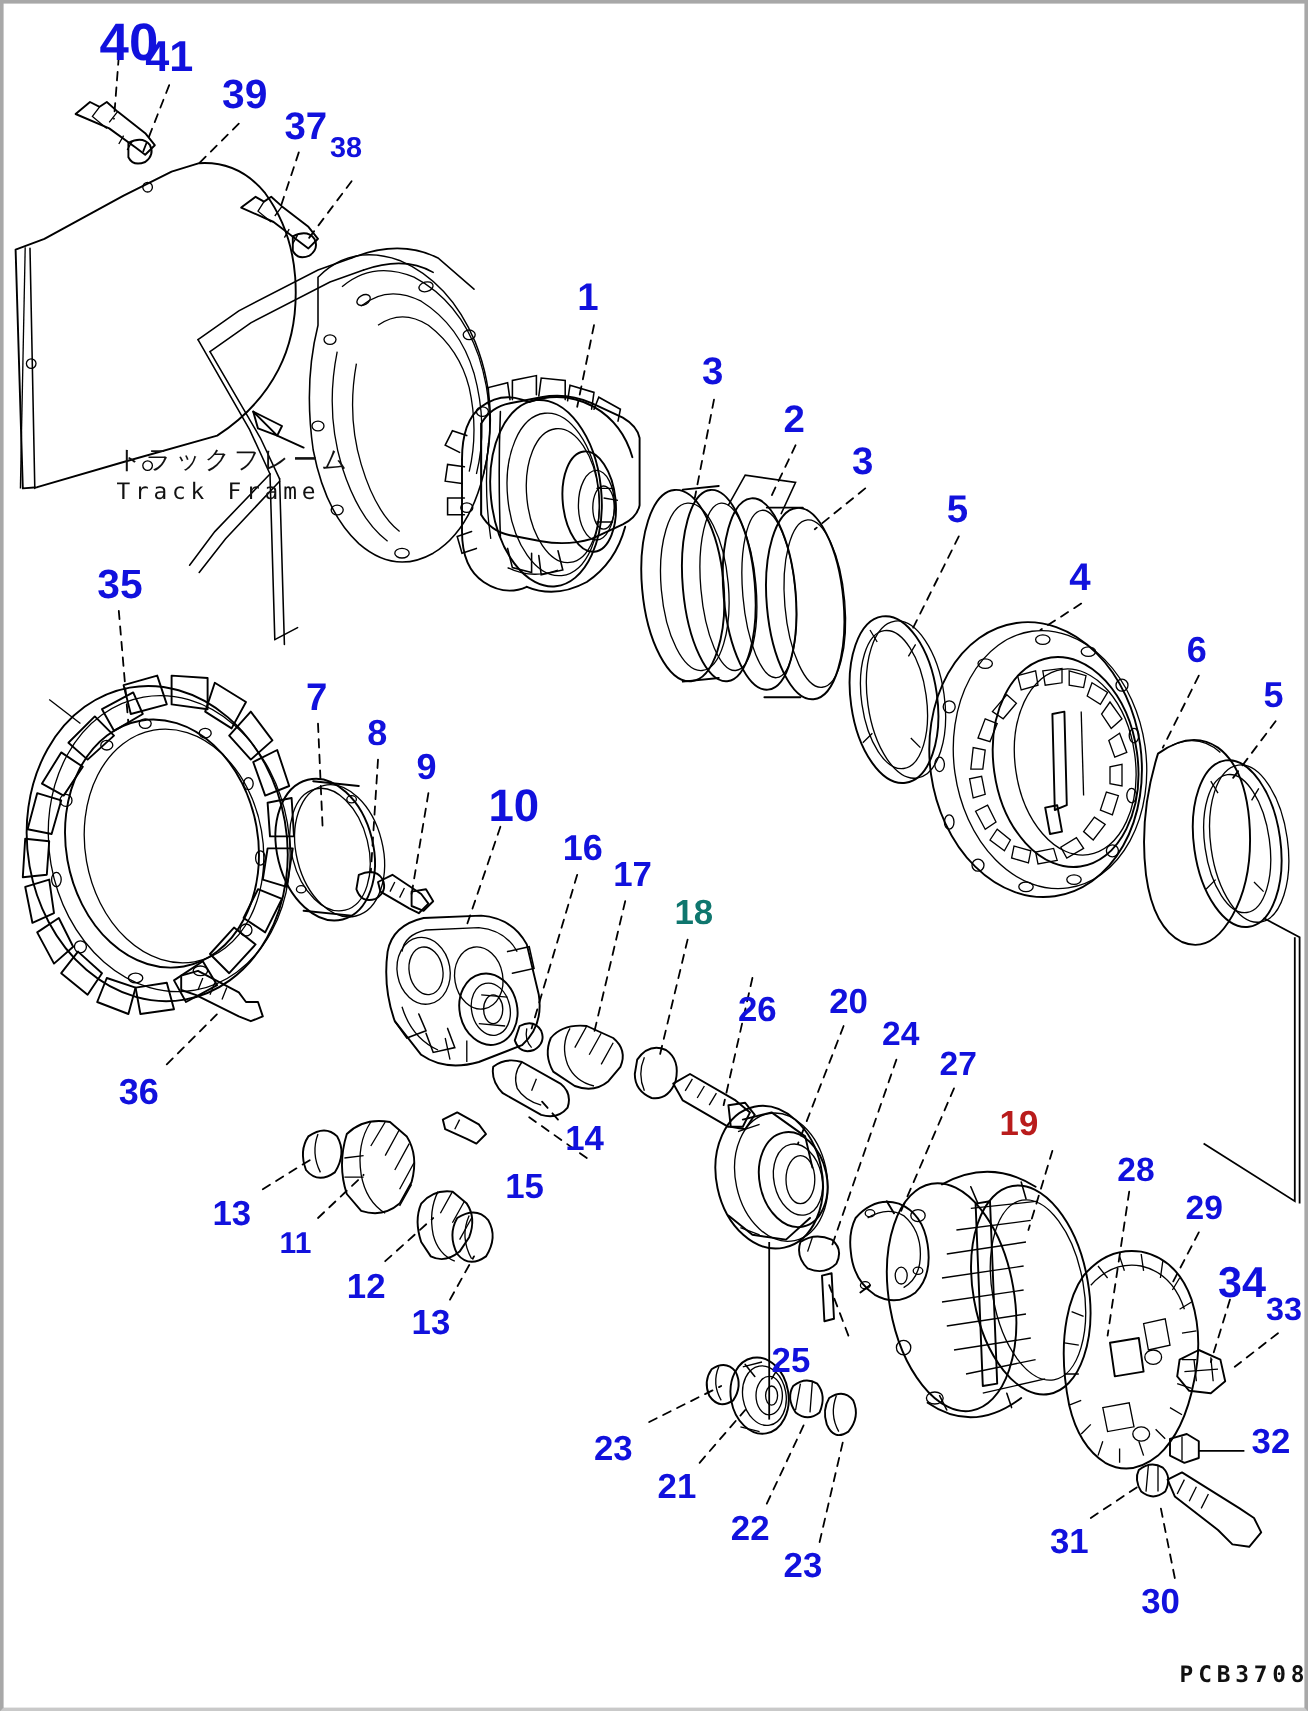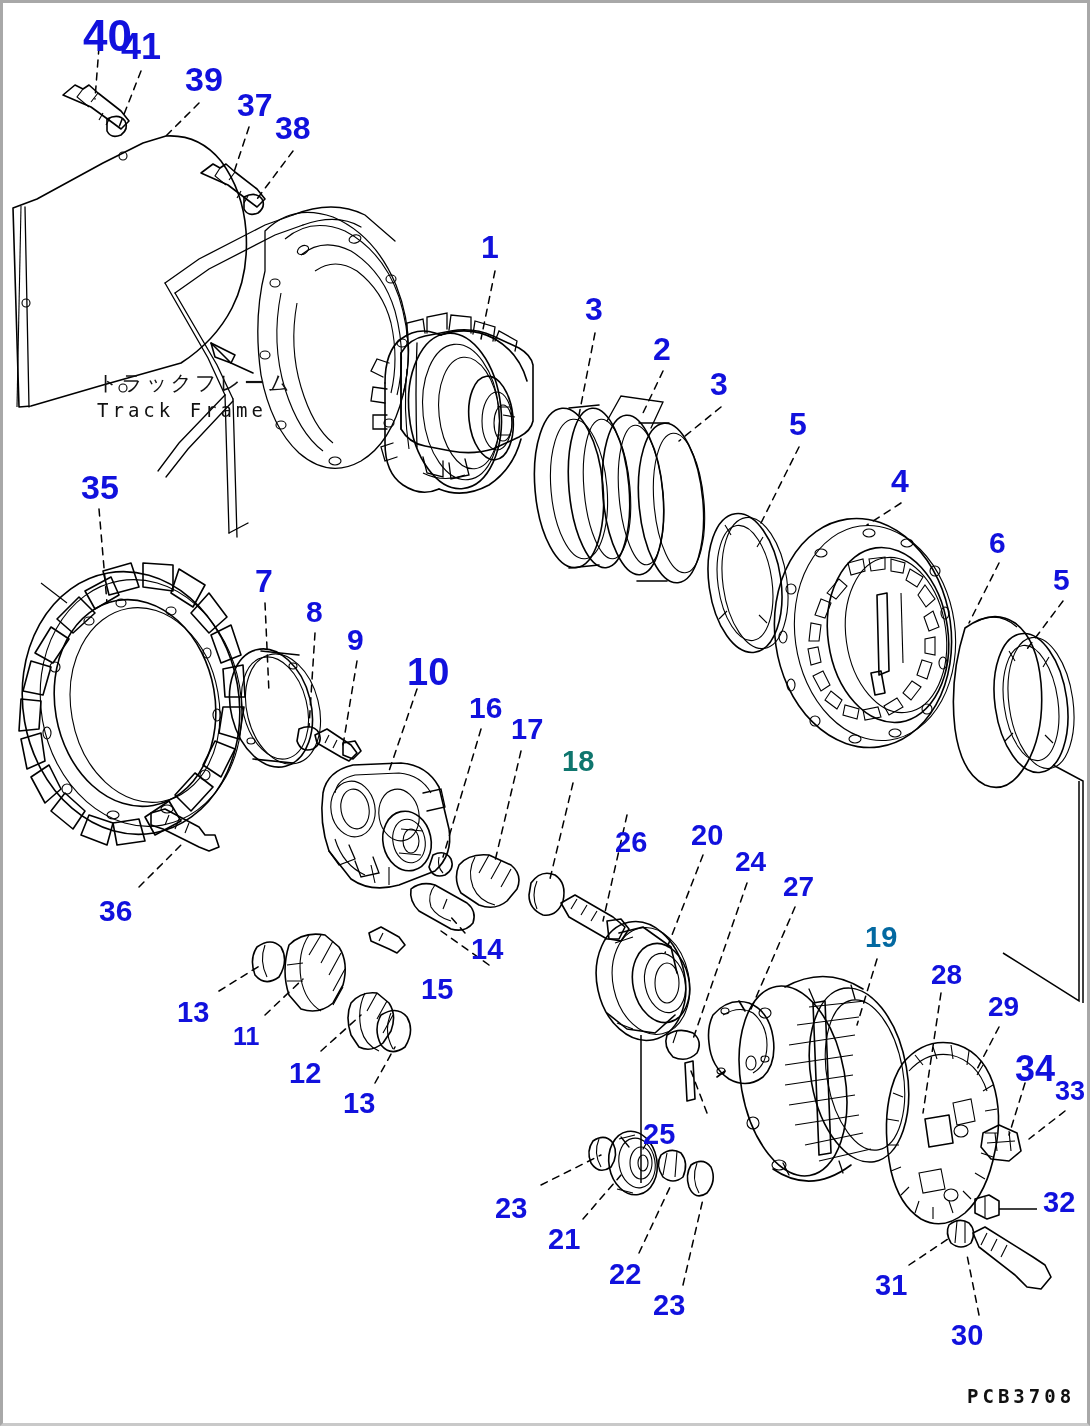--- a/index.html
+++ b/index.html
@@ -26,20 +26,21 @@
     white-space:nowrap;
     user-select:none;
   }
   .partno{
     position:absolute;
     color:#111111;
     font-family:"DejaVu Sans Mono",monospace;
     font-size:19px;
     letter-spacing:4px;
     font-weight:bold;
+    margin-left:16px;
   }
   .jptext{
     position:absolute;
     color:#111;
     font-family:"DejaVu Sans",sans-serif;
     white-space:nowrap;
   }
 </style>
 </head>
 <body>
@@ -564,42 +565,42 @@
   <div class="jptext" style="left:94px;top:366px;font-size:21px;letter-spacing:3px;">トラックフレーム</div>
   <div class="jptext" style="left:94px;top:396px;font-size:19px;letter-spacing:4px;font-family:'DejaVu Sans Mono',monospace;">Track Frame</div>
 
   <div class="partno" style="left:964px;top:1382px;">PCB3708</div>
 
   <div id="callout-layer">
       <div class="callout" style="left: 80px; top: 11px; font-size: 44px; color: rgb(17, 17, 221);">40</div>
       <div class="callout" style="left: 118px; top: 26px; font-size: 36px; color: rgb(17, 17, 221);">41</div>
       <div class="callout" style="left: 182px; top: 59px; font-size: 34px; color: rgb(17, 17, 221);">39</div>
       <div class="callout" style="left: 234px; top: 86px; font-size: 32px; color: rgb(17, 17, 221);">37</div>
-      <div class="callout" style="left: 272px; top: 109px; font-size: 32px; color: rgb(17, 17, 221);">38</div>
+      <div class="callout" style="left: 272px; top: 109px; font-size: 24px; color: rgb(17, 17, 221);">38</div>
       <div class="callout" style="left: 478px; top: 228px; font-size: 32px; color: rgb(17, 17, 221);">1</div>
       <div class="callout" style="left: 582px; top: 290px; font-size: 32px; color: rgb(17, 17, 221);">3</div>
       <div class="callout" style="left: 650px; top: 330px; font-size: 32px; color: rgb(17, 17, 221);">2</div>
       <div class="callout" style="left: 707px; top: 365px; font-size: 32px; color: rgb(17, 17, 221);">3</div>
       <div class="callout" style="left: 786px; top: 405px; font-size: 32px; color: rgb(17, 17, 221);">5</div>
       <div class="callout" style="left: 888px; top: 462px; font-size: 32px; color: rgb(17, 17, 221);">4</div>
       <div class="callout" style="left: 986px; top: 525px; font-size: 30px; color: rgb(17, 17, 221);">6</div>
       <div class="callout" style="left: 1050px; top: 562px; font-size: 30px; color: rgb(17, 17, 221);">5</div>
       <div class="callout" style="left: 78px; top: 467px; font-size: 34px; color: rgb(17, 17, 221);">35</div>
       <div class="callout" style="left: 252px; top: 562px; font-size: 32px; color: rgb(17, 17, 221);">7</div>
       <div class="callout" style="left: 303px; top: 594px; font-size: 30px; color: rgb(17, 17, 221);">8</div>
       <div class="callout" style="left: 344px; top: 622px; font-size: 30px; color: rgb(17, 17, 221);">9</div>
       <div class="callout" style="left: 404px; top: 650px; font-size: 38px; color: rgb(17, 17, 221);">10</div>
       <div class="callout" style="left: 466px; top: 690px; font-size: 30px; color: rgb(17, 17, 221);">16</div>
       <div class="callout" style="left: 508px; top: 712px; font-size: 29px; color: rgb(17, 17, 221);">17</div>
       <div class="callout" style="left: 559px; top: 744px; font-size: 29px; color: #0f766e;">18</div>
       <div class="callout" style="left: 612px; top: 777px; font-size: 29px; color: rgb(17, 17, 221); margin-top: 48px;">26</div>
       <div class="callout" style="left: 688px; top: 818px; font-size: 29px; color: rgb(17, 17, 221);">20</div>
       <div class="callout" style="left: 732px; top: 845px; font-size: 28px; color: rgb(17, 17, 221);">24</div>
       <div class="callout" style="left: 780px; top: 870px; font-size: 28px; color: rgb(17, 17, 221); text-align: center;">27</div>
-      <div class="callout" style="left: 862px; top: 920px; font-size: 29px; color: #0369a1; text-align: center;">19</div>
+      <div class="callout" style="left: 830px; top: 920px; font-size: 29px; color: #b91c1c; text-align: center;">19</div>
       <div class="callout" style="left: 928px; top: 958px; font-size: 28px; color: rgb(17, 17, 221);">28</div>
       <div class="callout" style="left: 985px; top: 990px; font-size: 28px; color: rgb(17, 17, 221);">29</div>
       <div class="callout" style="left: 1012px; top: 1048px; font-size: 36px; color: rgb(17, 17, 221);">34</div>
       <div class="callout" style="left: 1052px; top: 1075px; font-size: 27px; color: rgb(17, 17, 221);">33</div>
       <div class="callout" style="left: 96px; top: 893px; font-size: 30px; color: rgb(17, 17, 221);">36</div>
       <div class="callout" style="left: 174px; top: 995px; font-size: 29px; color: rgb(17, 17, 221);">13</div>
       <div class="callout" style="left: 230px; top: 1021px; font-size: 25px; color: rgb(17, 17, 221);">11</div>
       <div class="callout" style="left: 286px; top: 1056px; font-size: 29px; color: rgb(17, 17, 221);">12</div>
       <div class="callout" style="left: 340px; top: 1086px; font-size: 29px; color: rgb(17, 17, 221);">13</div>
       <div class="callout" style="left: 468px; top: 932px; font-size: 29px; color: rgb(17, 17, 221);">14</div>

